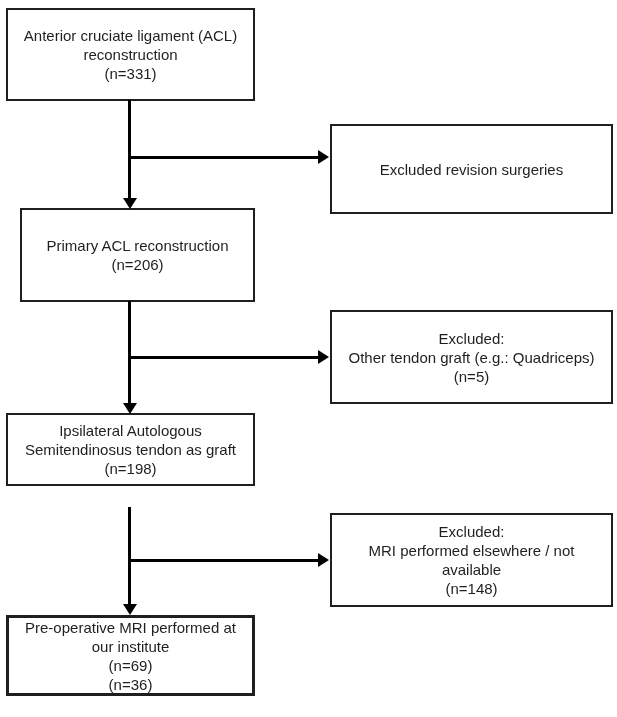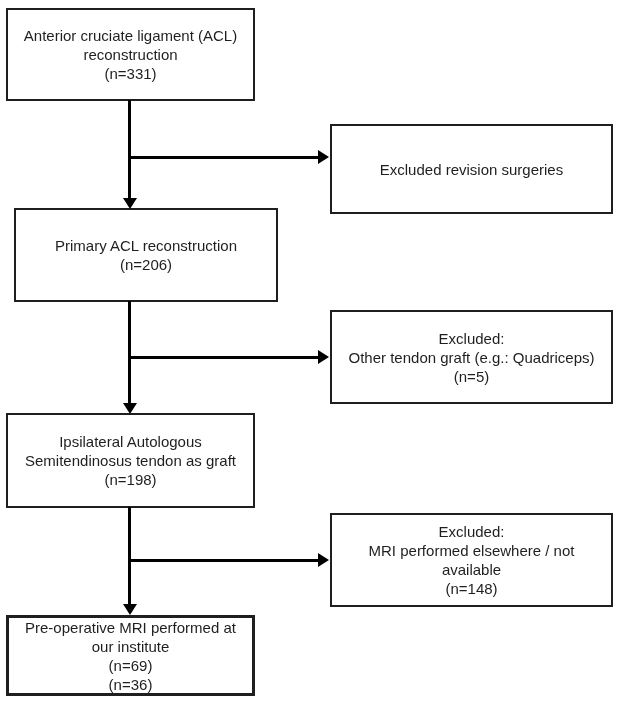--- a/index.html
+++ b/index.html
@@ -65,26 +65,26 @@
 <body>
 
 <div class="canvas">
 
   <div class="box" style="left:6px; top:8px; width:249px; height:93px;">
     <div>Anterior cruciate ligament (ACL)</div>
     <div>reconstruction</div>
     <div>(n=331)</div>
   </div>
 
-  <div class="box" style="left:14px; top:208px; width:264px; height:94px;">
+  <div class="box" style="left:20px; top:208px; width:235px; height:94px;">
     <div>Primary ACL reconstruction</div>
     <div>(n=206)</div>
   </div>
 
-  <div class="box" style="left:6px; top:413px; width:249px; height:95px;">
+  <div class="box" style="left:6px; top:413px; width:249px; height:73px;">
     <div>Ipsilateral Autologous</div>
     <div>Semitendinosus tendon as graft</div>
     <div>(n=198)</div>
   </div>
 
   <div class="box thick" style="left:6px; top:615px; width:249px; height:81px;">
     <div>Pre-operative MRI performed at</div>
     <div>our institute</div>
     <div>(n=69)</div>
     <div>(n=36)</div>

